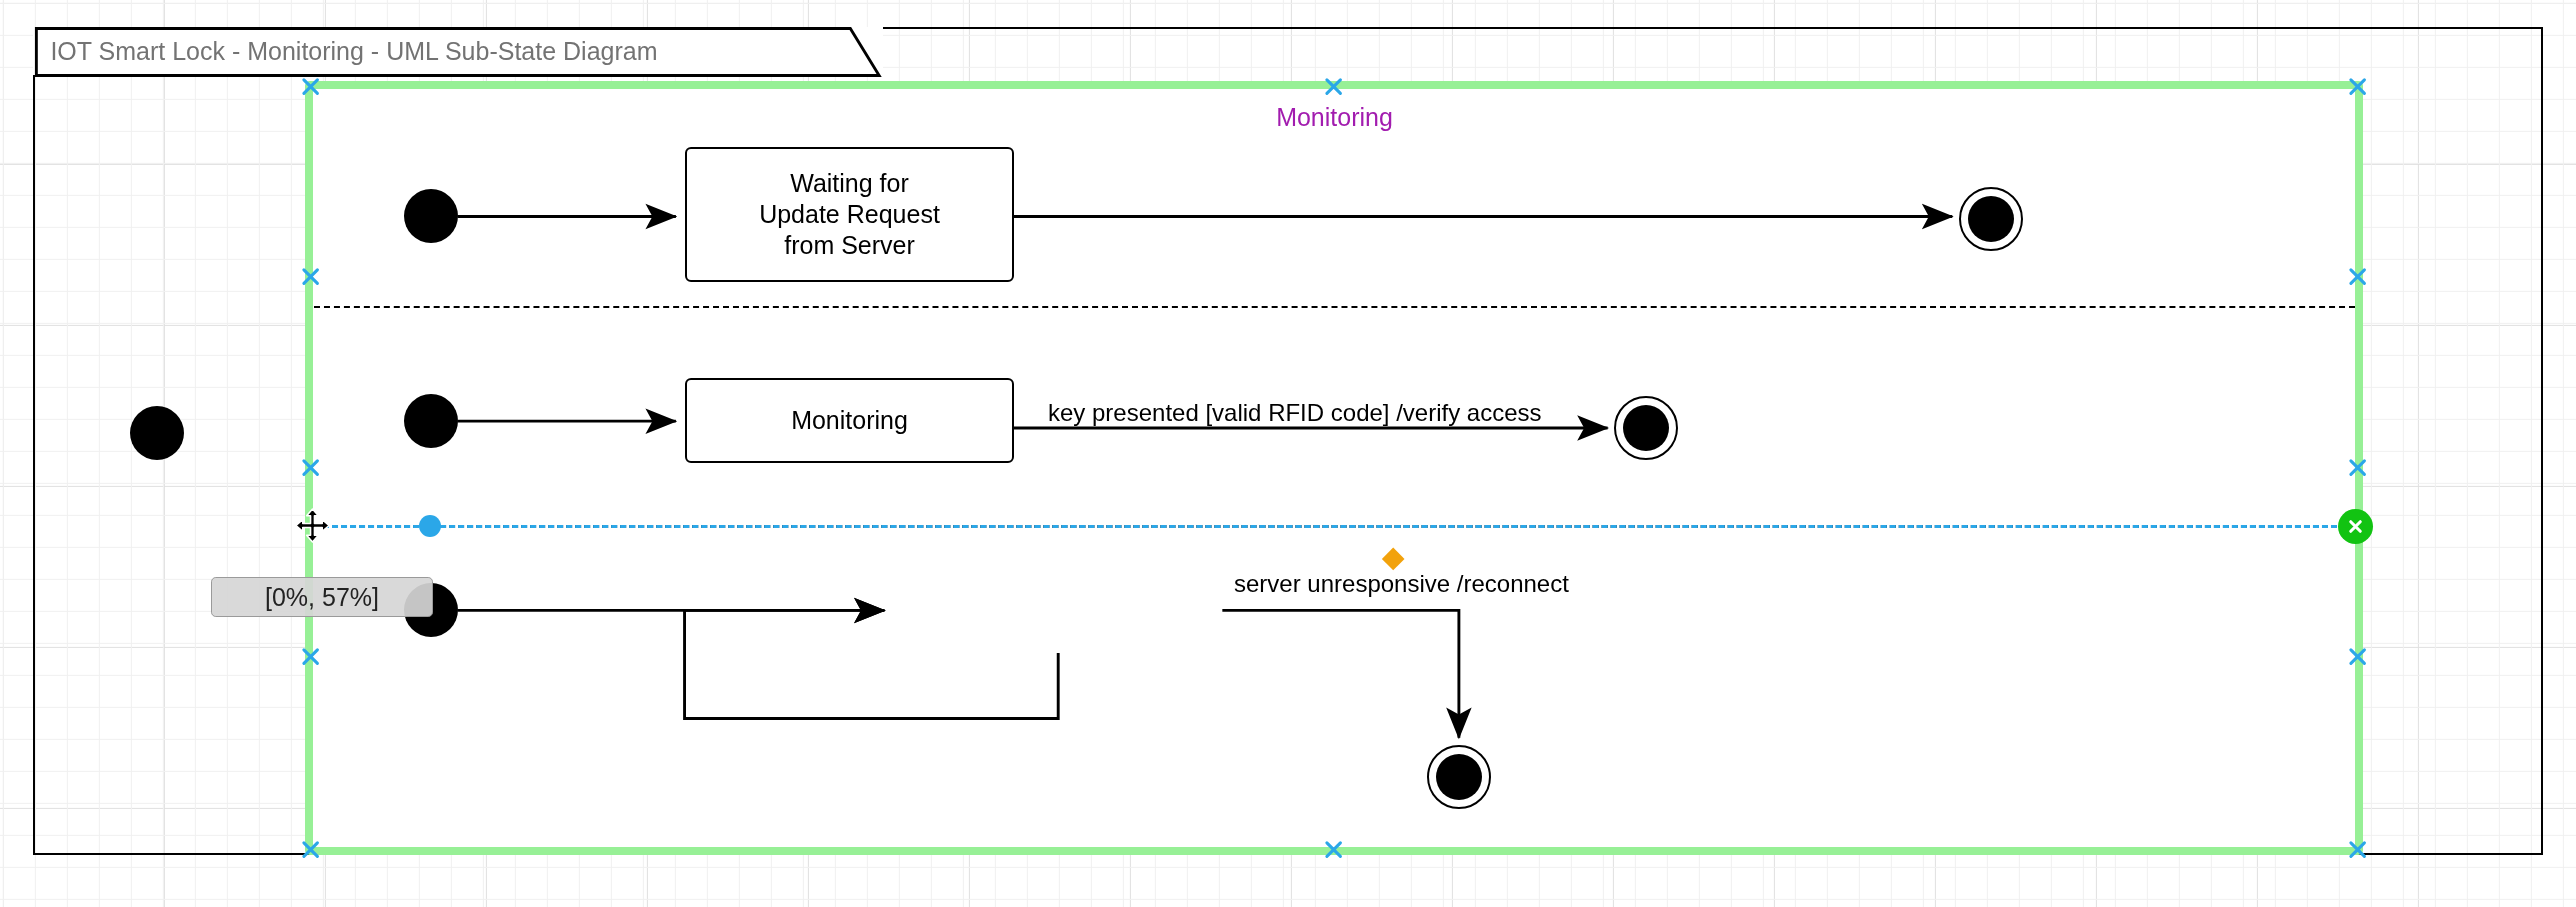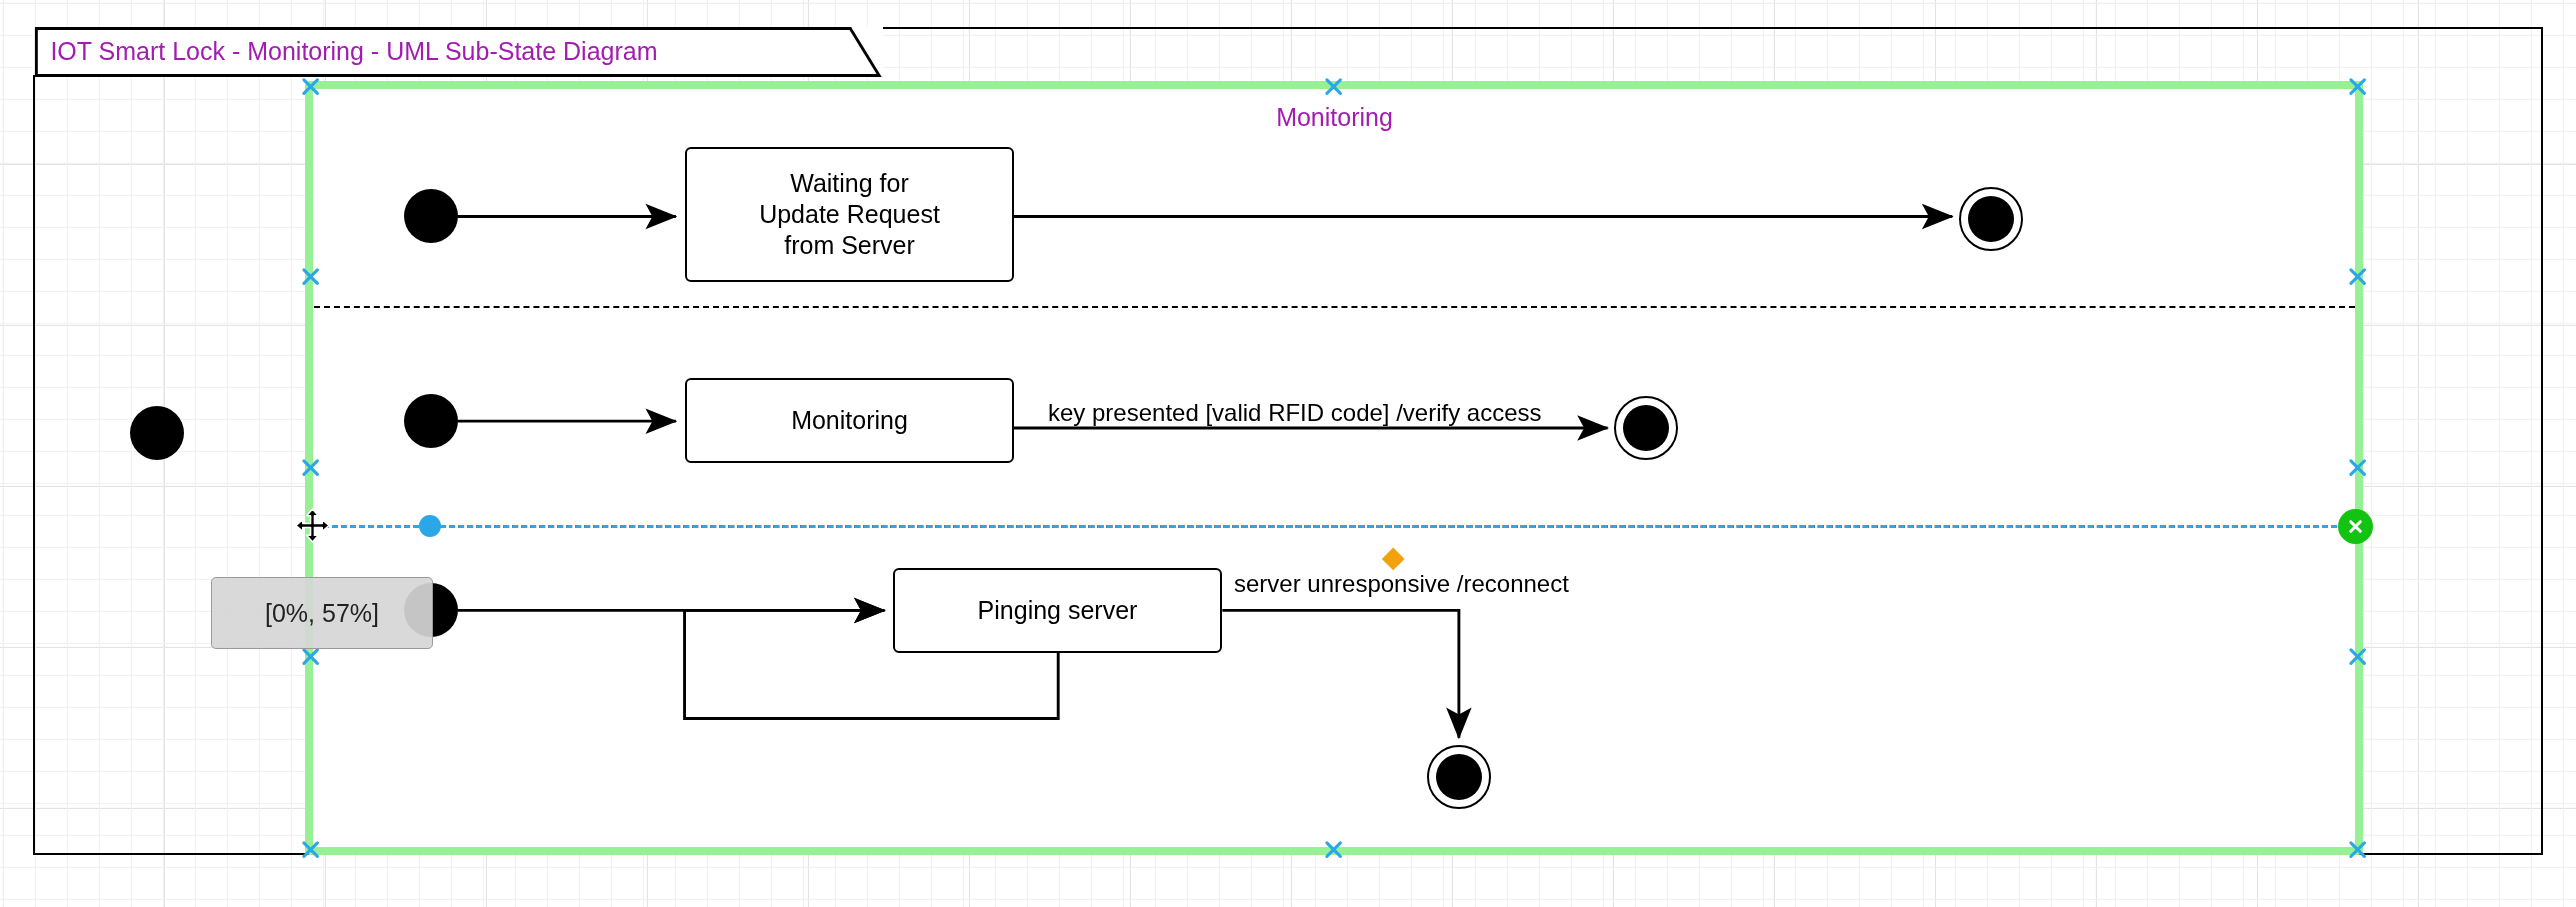--- a/index.html
+++ b/index.html
@@ -46,21 +46,21 @@
     box-sizing: border-box;
     background: #ffffff;
     overflow: visible;
   }
   .frame-tab svg { position:absolute; left:0; top:0; }
   .frame-title {
     position: absolute;
     left: 17.4px;
     top: 10.6px;
     font-size: 25px;
-    color: #a21caf;
+    color: #737373;
     white-space: nowrap;
     line-height: 27px;
   }
 
   
   .composite {
     position: absolute;
     left: 311px;
     top: 87px;
     width: 2047px;
@@ -159,21 +159,21 @@
     margin-top: -9.7px;
   }
   .handle svg { display: block; }
 
   
   .tooltip {
     position: absolute;
     left: 211px;
     top: 577px;
     width: 222px;
-    height: 72px;
+    height: 40px;
     box-sizing: border-box;
     border: 1.9px solid #9a9a9a;
     border-radius: 4.8px;
     background: rgba(214,214,214,0.92);
     display: flex;
     align-items: center;
     justify-content: center;
     font-size: 25px;
     color: #222222;
   }
@@ -397,23 +397,20 @@
       <path d="M1096,676 L1096,744 L709,744 L709,632 L916,632" fill="none" stroke="#000000" stroke-width="3" marker-end="url(#arw)"></path>
     </g>
   </svg>
 
   <div class="state s-waiting">
     <span>Waiting for<br>Update Request<br>from Server</span>
   </div>
   <div class="state s-listening">
     <span>Monitoring</span>
   </div>
-  <div class="state s-pinging">
-    <span>Pinging server</span>
-  </div>
 
   <div class="initial-node n-i0"></div>
   <div class="initial-node n-i1"></div>
   <div class="initial-node n-i2"></div>
   <div class="initial-node n-i3"></div>
 
   <div class="final-node n-f1">
       <i></i>
     </div>
   <div class="final-node n-f2">

